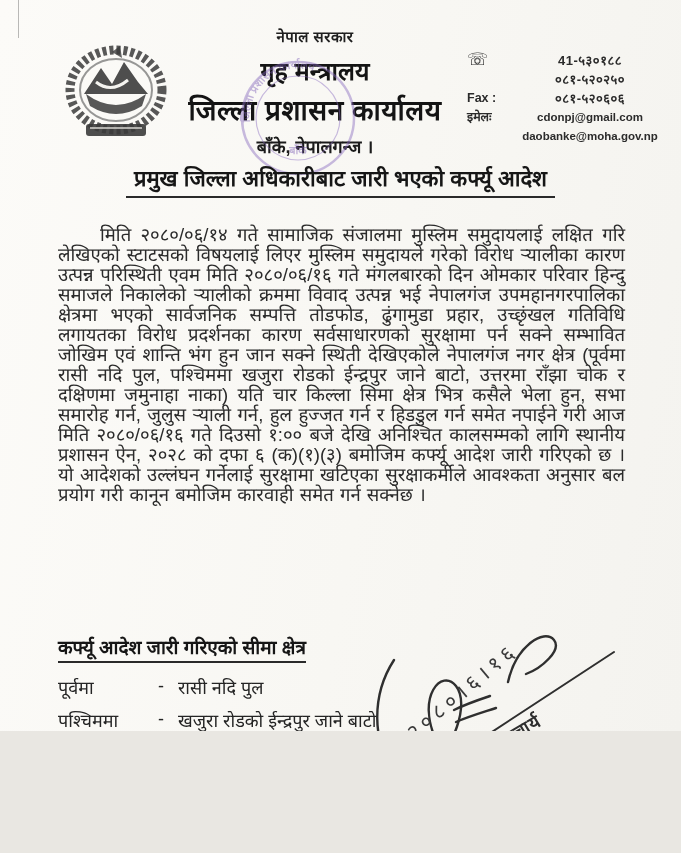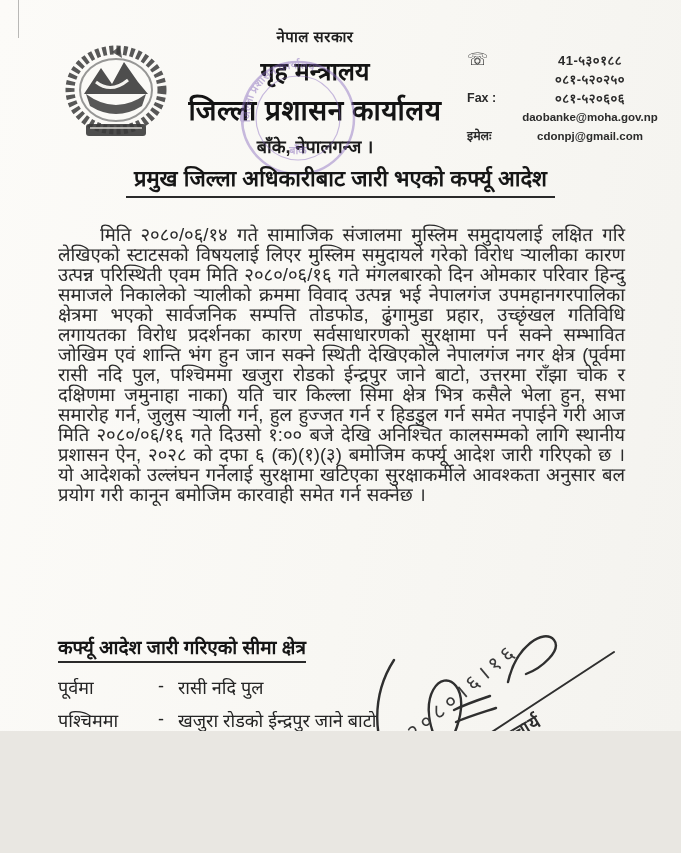--- a/index.html
+++ b/index.html
@@ -123,26 +123,26 @@
     </div>
     <div class="c-row">
       <span class="c-label"></span>
       <span class="c-val">०८१-५२०२५०</span>
     </div>
     <div class="c-row">
       <span class="c-label">Fax :</span>
       <span class="c-val">०८१-५२०६०६</span>
     </div>
     <div class="c-row">
+      <span class="c-label">इमेलः</span>
+      <span class="c-val email">cdonpj@gmail.com</span>
+    </div>
+    <div class="c-row">
       <span class="c-label"></span>
       <span class="c-val email">daobanke@moha.gov.np</span>
-    </div>
-    <div class="c-row">
-      <span class="c-label">इमेलः</span>
-      <span class="c-val email">cdonpj@gmail.com</span>
     </div>
   </div>
 
   <div class="title-row">
     <span>प्रमुख जिल्ला अधिकारीबाट जारी भएको कर्फ्यू आदेश</span>
   </div>
 
   <div class="body-text">मिति २०८०/०६/१४ गते सामाजिक संजालमा मुस्लिम समुदायलाई लक्षित गरि लेखिएको स्टाटसको विषयलाई लिएर मुस्लिम समुदायले गरेको विरोध ऱ्यालीका कारण उत्पन्न परिस्थिती एवम मिति २०८०/०६/१६ गते मंगलबारको दिन ओमकार परिवार हिन्दु समाजले निकालेको ऱ्यालीको क्रममा विवाद उत्पन्न भई नेपालगंज उपमहानगरपालिका क्षेत्रमा भएको सार्वजनिक सम्पत्ति तोडफोड, ढुंगामुडा प्रहार, उच्छृंखल गतिविधि लगायतका विरोध प्रदर्शनका कारण सर्वसाधारणको सुरक्षामा पर्न सक्ने सम्भावित जोखिम एवं शान्ति भंग हुन जान सक्ने स्थिती देखिएकोले नेपालगंज नगर क्षेत्र (पूर्वमा रासी नदि पुल, पश्चिममा खजुरा रोडको ईन्द्रपुर जाने बाटो, उत्तरमा राँझा चोक र दक्षिणमा जमुनाहा नाका) यति चार किल्ला सिमा क्षेत्र भित्र कसैले भेला हुन, सभा समारोह गर्न, जुलुस ऱ्याली गर्न, हुल हुज्जत गर्न र हिडडुल गर्न समेत नपाईने गरी आज मिति २०८०/०६/१६ गते दिउसो १:०० बजे देखि अनिश्चित कालसम्मको लागि स्थानीय प्रशासन ऐन, २०२८ को दफा ६ (क)(१)(३) बमोजिम कर्फ्यू आदेश जारी गरिएको छ । यो आदेशको उल्लंघन गर्नेलाई सुरक्षामा खटिएका सुरक्षाकर्मीले आवश्कता अनुसार बल प्रयोग गरी कानून बमोजिम कारवाही समेत गर्न सक्नेछ ।</div>
 
   <div class="boundary-heading">

